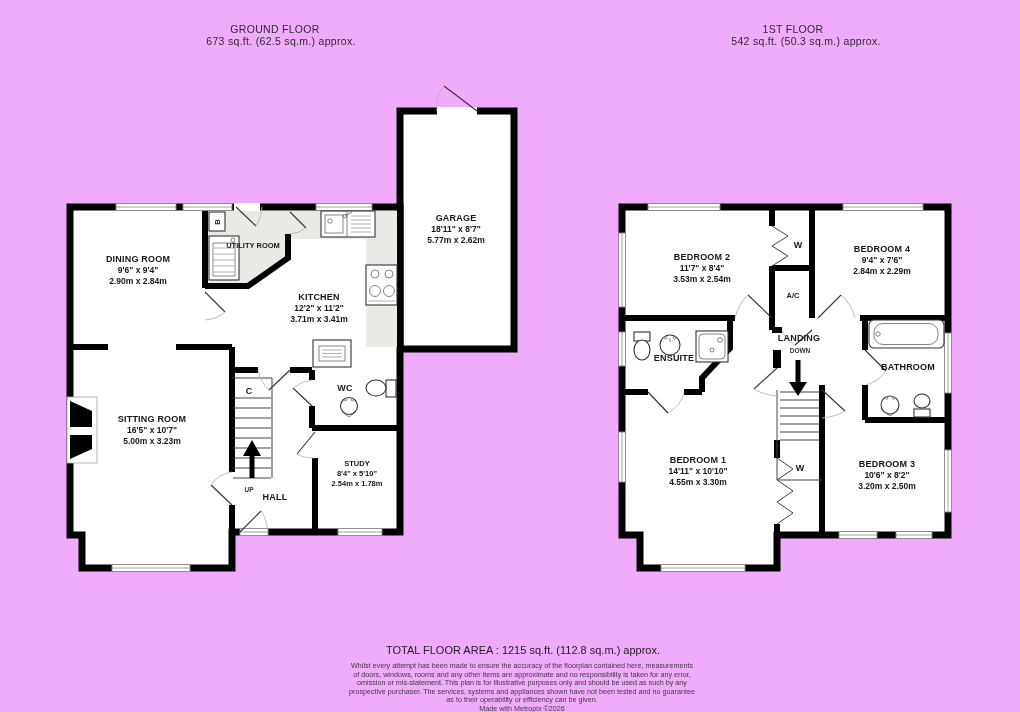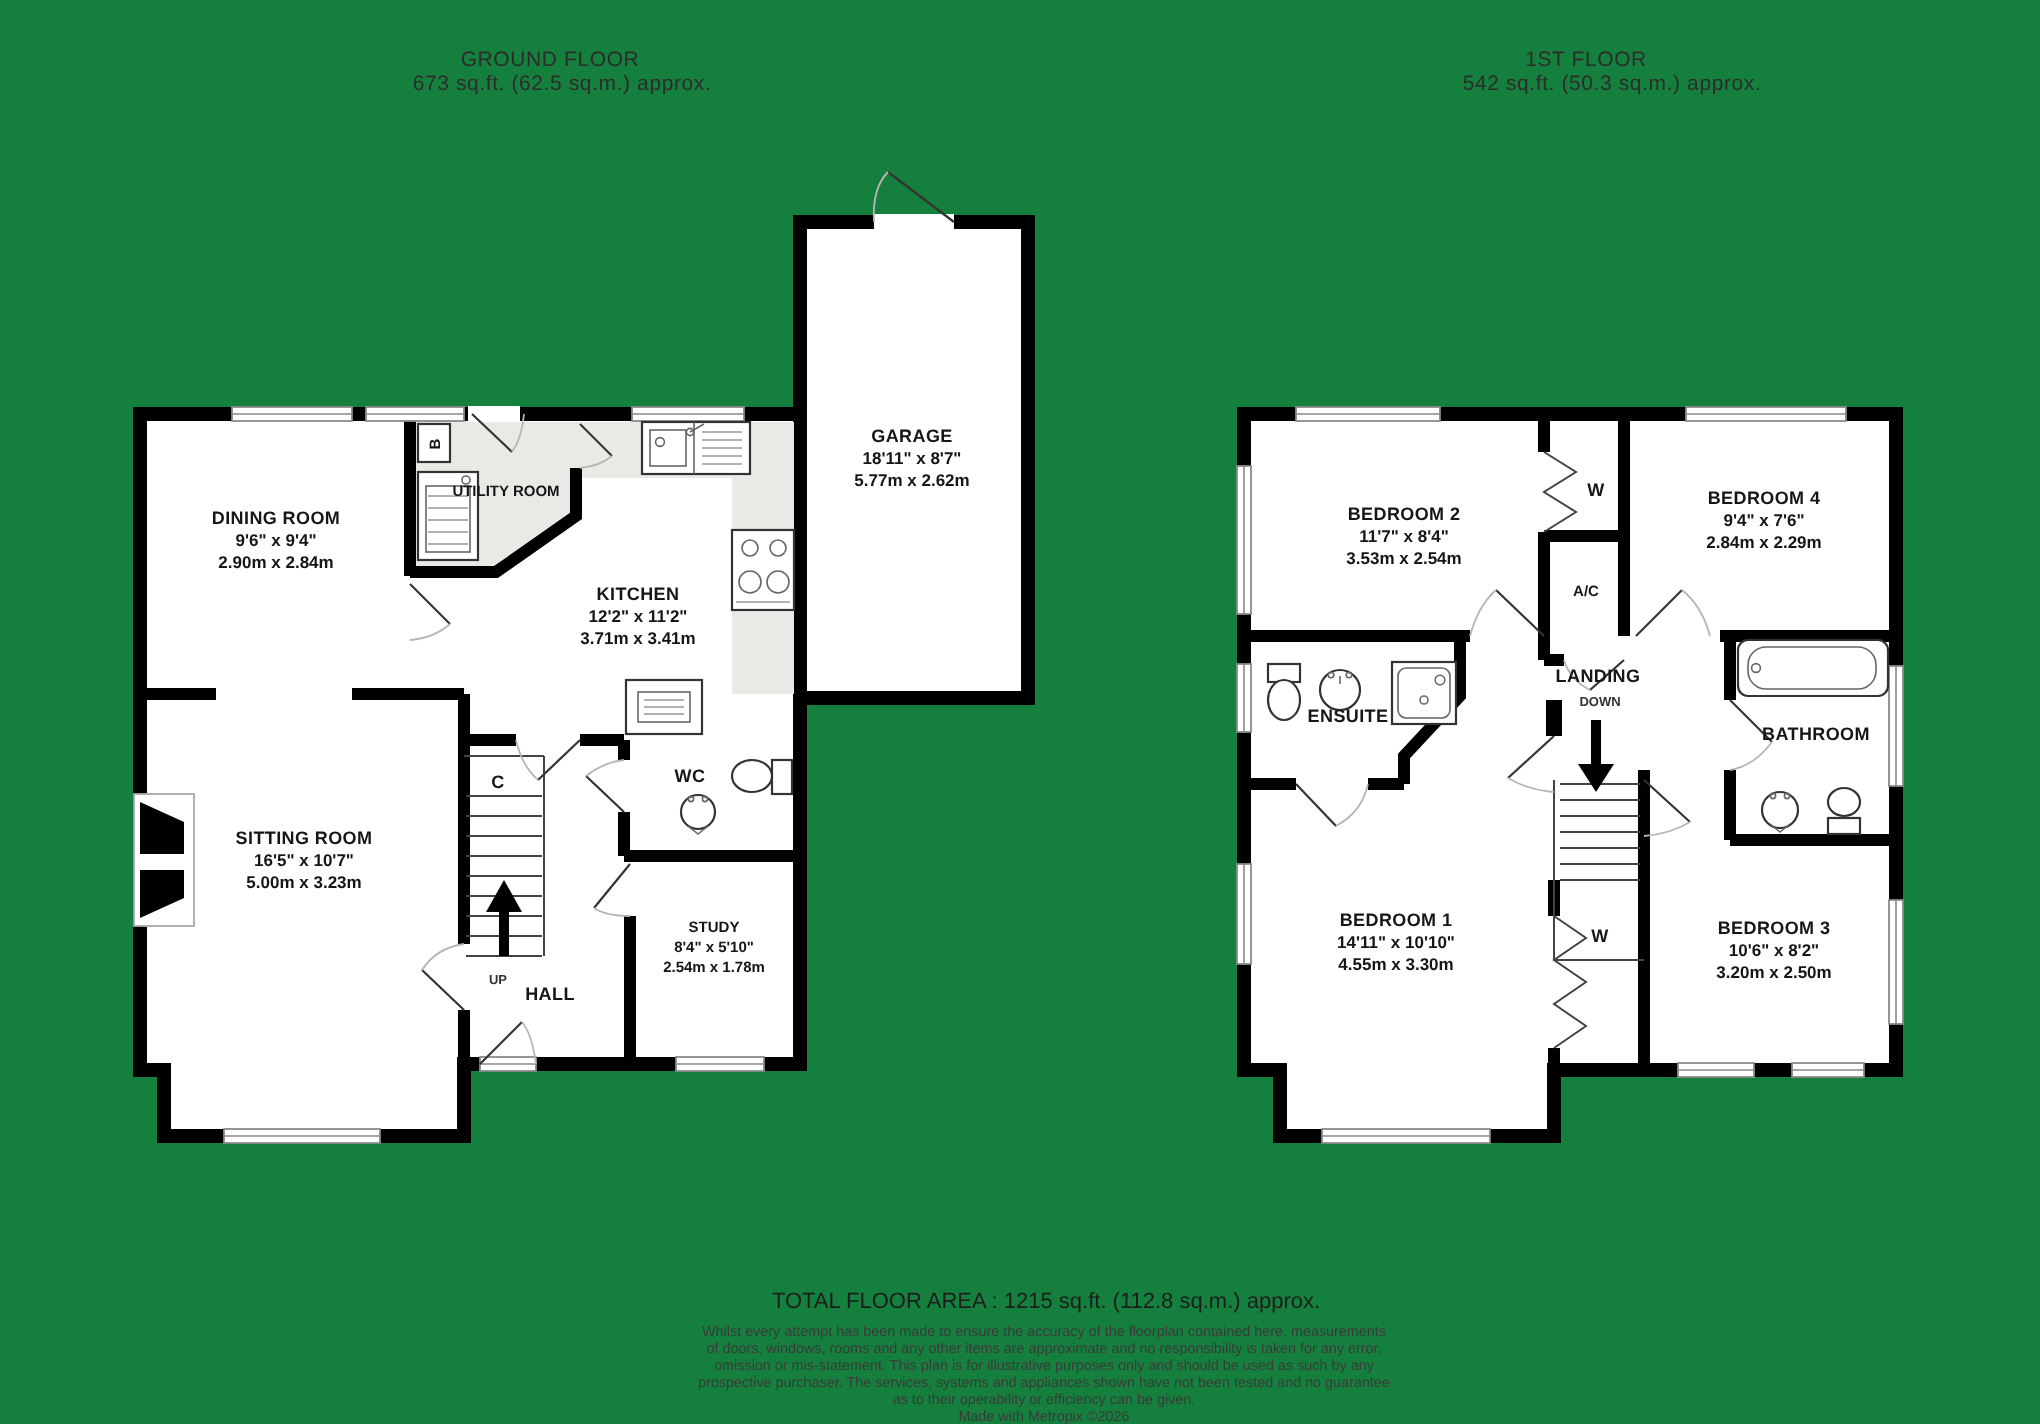--- a/index.html
+++ b/index.html
@@ -1,16 +1,16 @@
 <!DOCTYPE html>
 <html><head>
 <meta charset="utf-8">
 <style>
   html,body{margin:0;padding:0;background:#f8f8f5;}
-  #stage{position:relative;width:1020px;height:712px;background:#15803d;overflow:hidden;
+  #stage{position:relative;width:1020px;height:712px;background:#f0abfc;overflow:hidden;
          font-family:"Liberation Sans", sans-serif;}
   svg{position:absolute;left:0;top:0;}
   
   .room{fill:#ffffff;stroke:#000000;stroke-width:7;stroke-linejoin:miter;}
   .wall{stroke:#000000;stroke-width:6;fill:none;stroke-linecap:butt;}
   .thin{stroke:#444;stroke-width:1;fill:none;}
   .leaf{stroke:#333;stroke-width:1.1;fill:none;}
   .arc{stroke:#b5b5b5;stroke-width:0.9;fill:none;}
   .win{fill:#ffffff;stroke:#8a8a8a;stroke-width:0.9;}
   .winline{stroke:#8a8a8a;stroke-width:0.8;}

